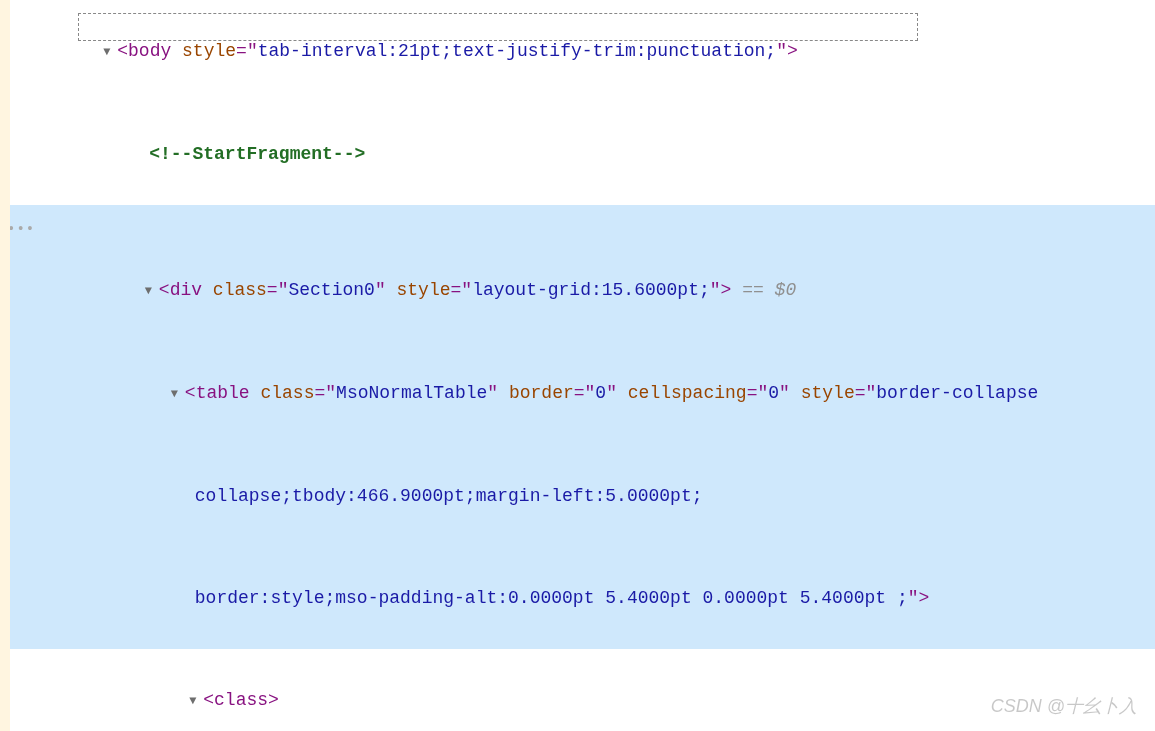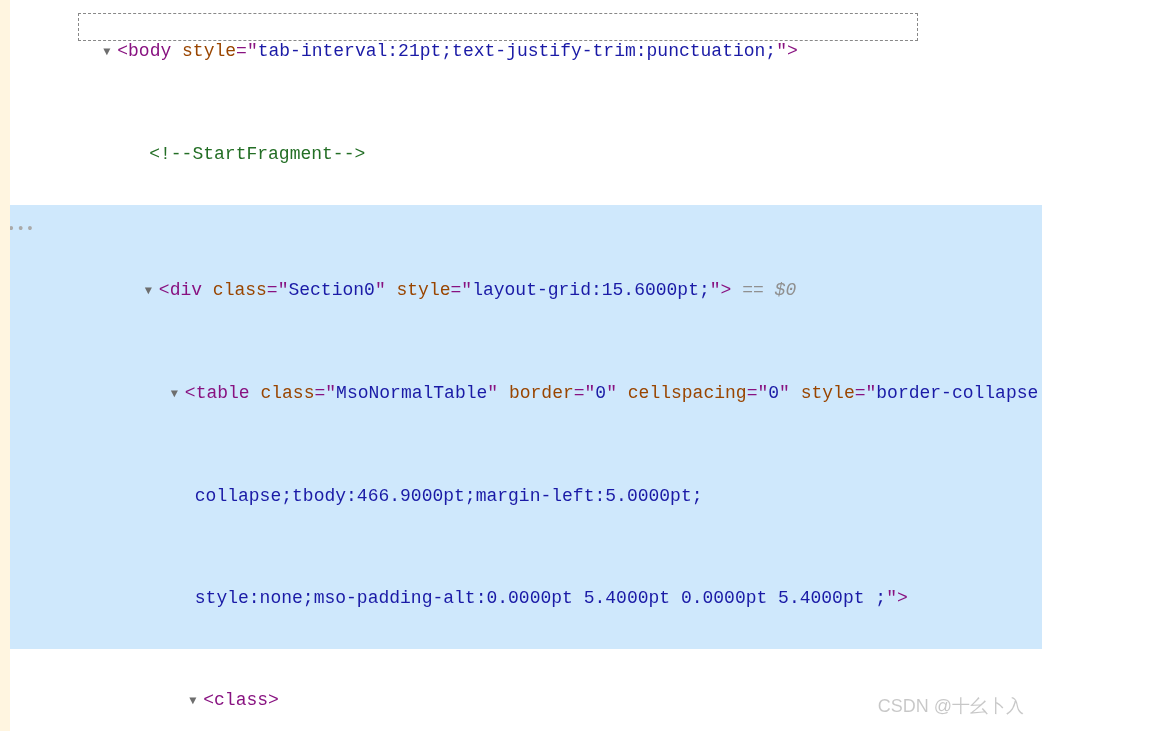--- a/index.html
+++ b/index.html
@@ -6,33 +6,33 @@
   body {
     margin: 0;
     font-family: Consolas, Menlo, "Courier New", monospace;
     font-size: 18px;
     line-height: 34px;
     background: #ffffff;
     color: #222;
     overflow-x: hidden;
   }
   .wrap {
-    width: 1042px;
+    width: 1155px;
     height: 731px;
     position: relative;
     overflow: hidden;
     border-left: 10px solid #fff5e0;
   }
   .line {
     white-space: pre;
     padding: 0;
     position: relative;
   }
   .ind1 { padding-left: 50px; }
-  .ind2 { padding-left: 96px; }
+  .ind2 { padding-left: 96px; font-weight: bold; }
   .ind5 { padding-left: 136px; }
   .sel { background: #cfe8fc; }
   .continuation { padding-left: 120px; }
   .arrow {
     display: inline-block;
     width: 14px;
     cursor: pointer;
     color: #6e6e6e;
     font-size: 12px;
     vertical-align: 1px;
@@ -53,20 +53,21 @@
     letter-spacing: 1px;
     cursor: pointer;
   }
   .watermark {
     position: absolute;
     right: 18px;
     bottom: 8px;
     color: rgba(0,0,0,0.22);
     font-family: Arial, sans-serif;
     font-size: 18px;
+    font-style: italic;
     pointer-events: none;
   }
   .body-outline {
     position:absolute;
     border:1px dashed #888;
     pointer-events:none;
   }
 </style>
 </head>
 <body>
@@ -91,21 +92,21 @@
 
     <div class="line" style="padding-left:96px;">
       <span class="arrow arrow-open"></span><span class="t-tag">&lt;</span><span class="t-tag">table</span><span> </span><span class="t-attr">class</span><span class="t-tag">="</span><span class="t-val">MsoNormalTable</span><span class="t-tag">"</span><span> </span><span class="t-attr">border</span><span class="t-tag">="</span><span class="t-val">0</span><span class="t-tag">"</span><span> </span><span class="t-attr">cellspacing</span><span class="t-tag">="</span><span class="t-val">0</span><span class="t-tag">"</span><span> </span><span class="t-attr">style</span><span class="t-tag">="</span><span class="t-val">border-collapse</span>
     </div>
 
     <div class="line continuation">
       <span class="t-val">collapse;tbody:466.9000pt;margin-left:5.0000pt;</span>
     </div>
 
     <div class="line continuation">
-      <span class="t-val">style:none;mso-padding-alt:0.0000pt 5.4000pt 0.0000pt 5.4000pt ;</span><span class="t-tag">"</span><span class="t-tag">&gt;</span>
+      <span class="t-val">border:style;mso-padding-alt:0.0000pt 5.4000pt 0.0000pt 5.4000pt ;</span><span class="t-tag">"</span><span class="t-tag">&gt;</span>
     </div>
   </div>
 
   <div class="line ind5">
     <span class="arrow arrow-open"></span><span class="t-tag">&lt;</span><span class="t-tag">class</span><span class="t-tag">&gt;</span>
   </div>
 
   <div class="watermark">CSDN @十幺卜入</div>
 </div>
 

